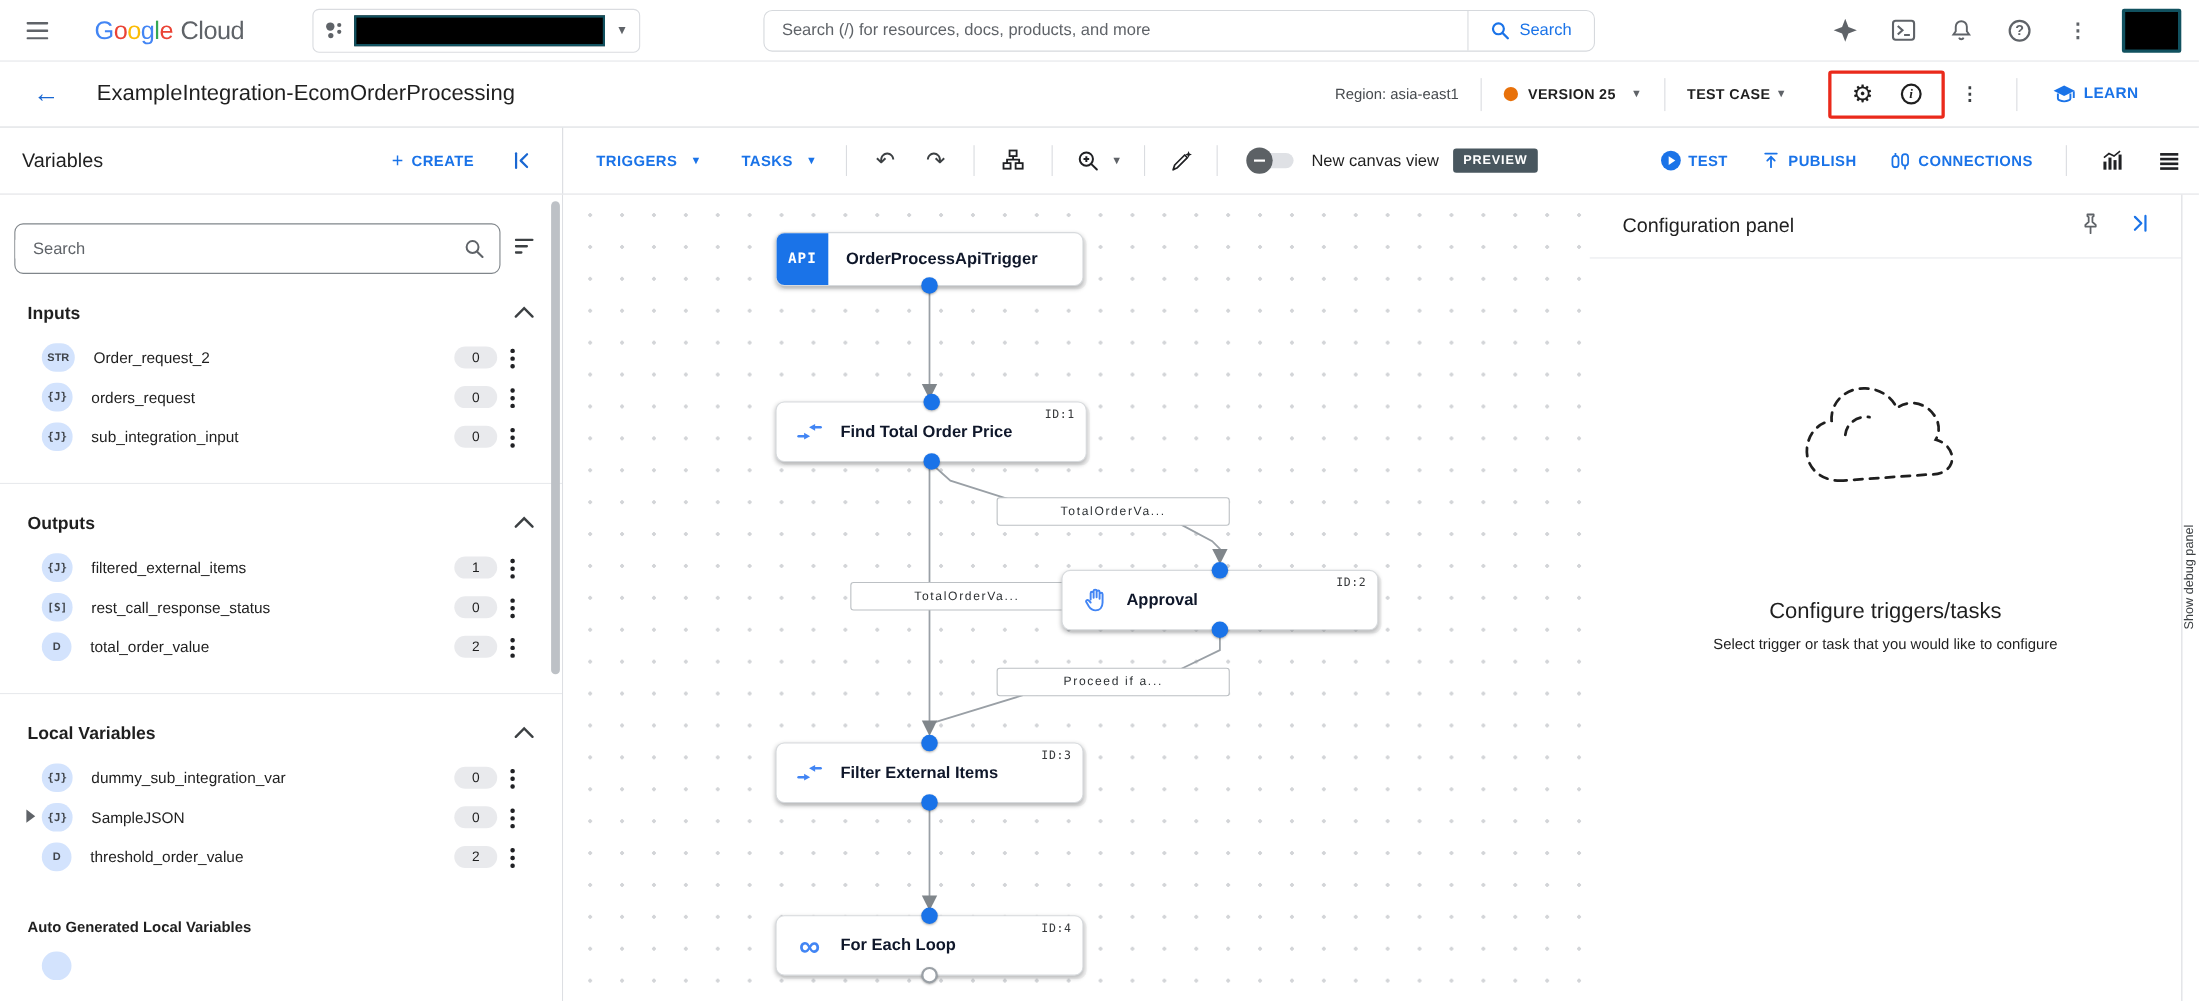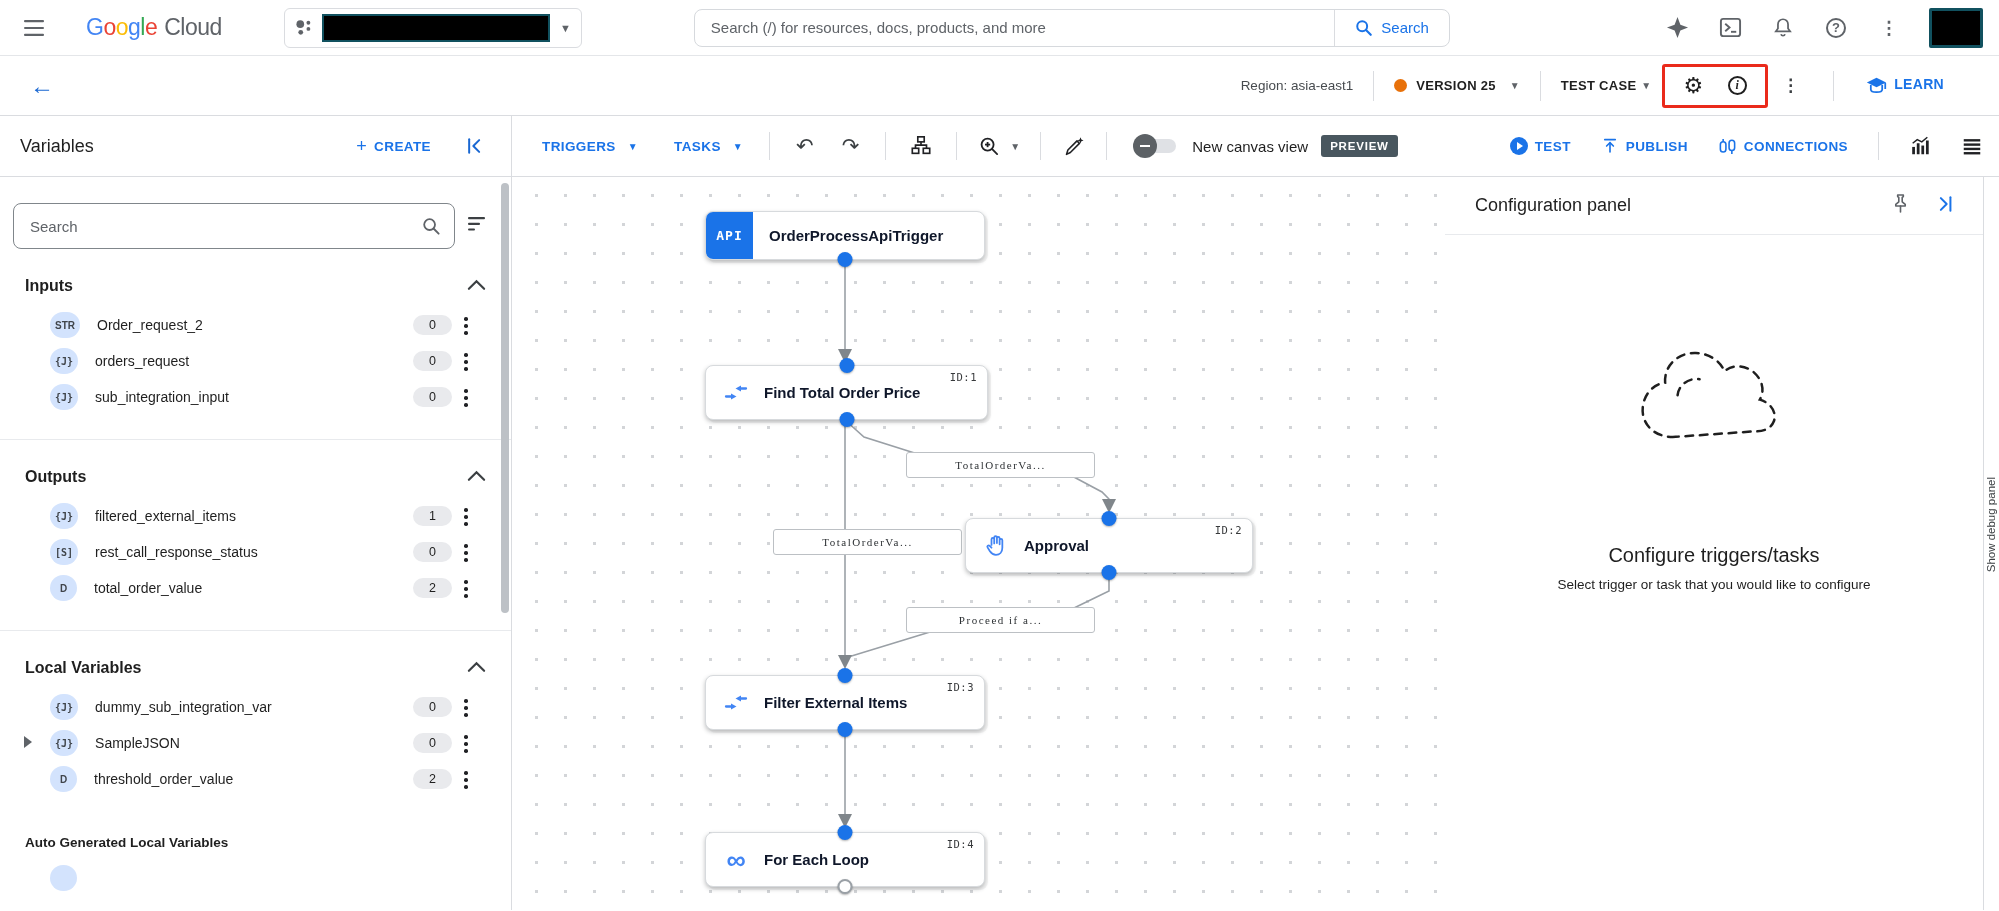--- a/index.html
+++ b/index.html
@@ -30,21 +30,21 @@
   .header { height:60px; display:flex; align-items:center; border-bottom:1px solid #dadce0; padding:0 55px 0 30px; }
   .back { font-size:24px; color:#1967d2; cursor:pointer; line-height:1; }
   .page-title { margin-left:34px; font-size:20px; color:#1f1f1f; }
   .header-right { margin-left:auto; display:flex; align-items:center; }
   .region { font-size:13.5px; color:#474b4f; }
   .hd { width:1px; height:30px; background:#dadce0; margin:0 20px; }
   .ver { display:flex; align-items:center; gap:9px; cursor:pointer; }
   .ver-dot { width:13px; height:13px; border-radius:50%; background:#e8710a; }
   .small-strong { font-size:13px; font-weight:700; color:#1f1f1f; letter-spacing:0.3px; }
   .caret { font-size:10px; color:#5f6368; margin-left:5px; }
-  .testcase { display:flex; align-items:center; cursor:pointer; margin-right:11px; }
+  .testcase { display:flex; align-items:center; cursor:pointer; margin-right:38px; }
   .redbox { border:3px solid #ea2a1b; border-radius:3px; height:44px; display:flex; align-items:center; padding:0 6px; }
   .iconbtn { width:44px; height:38px; display:flex; align-items:center; justify-content:center; cursor:pointer; color:#202124; }
   .gear-glyph { font-size:22px; color:#1f1f1f; }
   .info-circ { width:19px; height:19px; border:2px solid #1f1f1f; border-radius:50%; font-size:12px; font-weight:700; color:#1f1f1f; display:flex; align-items:center; justify-content:center; font-family:"Liberation Serif",serif; font-style:italic; }
   .hdr-dots { margin:0 14px; cursor:pointer; font-size:17px; color:#3c4043; font-weight:700; }
   .learn { display:flex; gap:7px; color:#1a73e8; font-size:14px; font-weight:700; letter-spacing:0.3px; cursor:pointer; margin-left:12px; }
 
   
   .toolbar { height:61px; display:flex; align-items:center; border-bottom:1px solid #dadce0; }
   .tool-left { width:512px; flex-shrink:0; display:flex; align-items:center; padding:0 26px 0 20px; height:100%; border-right:1px solid #dadce0; }
@@ -73,36 +73,36 @@
   .sb-scroll-thumb { position:absolute; right:2px; top:6px; width:8px; height:430px; background:#bdc1c6; border-radius:4px; }
   .sb-search-row { margin:26px 0 0 13px; position:relative; height:46px; }
   .sb-search-box { width:442px; height:46px; border:1px solid #80868b; border-radius:8px; display:flex; align-items:center; background:#fff; }
   .sb-search-box input { flex:1; border:none; outline:none; font-size:15px; color:#1f1f1f; padding-left:16px; font-family:"Liberation Sans",sans-serif; }
   .sb-search-box input::placeholder { color:#5f6368; }
   .sb-search-mag { margin-right:13px; }
   .sb-sort { position:absolute; left:455px; top:13px; cursor:pointer; }
   .sb-h { display:flex; align-items:center; margin:28px 25px 12px 25px; font-size:16px; font-weight:700; color:#1f1f1f; }
   .sb-h .chev { margin-left:auto; cursor:pointer; }
   .sb-row { height:36px; display:flex; align-items:center; position:relative; }
-  .vtype { margin-left:50px; min-width:27px; height:26px; border-radius:13px; background:#d3e3fd; color:#40454b; font-size:10px; font-weight:700; display:flex; align-items:center; justify-content:center; padding:0 5px; flex-shrink:0; }
+  .vtype { margin-left:38px; min-width:27px; height:26px; border-radius:13px; background:#d3e3fd; color:#40454b; font-size:10px; font-weight:700; display:flex; align-items:center; justify-content:center; padding:0 5px; flex-shrink:0; }
   .vtype.mono { font-family:"DejaVu Sans Mono",monospace; font-size:10px; }
   .vlabel { margin-left:17px; font-size:14px; color:#1f1f1f; white-space:nowrap; }
   .vcount { position:absolute; left:413px; min-width:39px; height:20px; border-radius:10px; background:#e9eaed; color:#1f1f1f; font-size:12.5px; display:flex; align-items:center; justify-content:center; cursor:default; }
   .vdots { position:absolute; left:464px; top:10px; width:4px; cursor:pointer; }
   .vdots i { display:block; width:3.5px; height:3.5px; border-radius:50%; background:#202124; margin-bottom:3.5px; }
   .vexp { position:absolute; left:24px; top:11px; width:0; height:0; border-left:8px solid #5f6368; border-top:6px solid transparent; border-bottom:6px solid transparent; cursor:pointer; }
   .sb-div { height:1px; background:#e8eaed; margin-top:24px; }
   .sb-h-auto { margin:38px 25px 10px 25px; font-size:13.5px; font-weight:700; color:#1f1f1f; }
 
   
   .canvas { flex:1; position:relative; overflow:hidden; background:#fff;
     background-image:radial-gradient(circle, #d3d5d8 1.6px, transparent 1.9px);
     background-size:29px 29px; background-position:10px 4px; }
   .edges { position:absolute; left:0; top:0; }
-  .edge-label { position:absolute; height:26px; background:#fff; border:1px solid #bcc0c4; border-radius:3px; display:flex; align-items:center; justify-content:center; font-family:Liberation Serif, serif; font-size:11px; letter-spacing:1.5px; color:#2d3134; width:189px; cursor:pointer; }
+  .edge-label { position:absolute; height:26px; background:#fff; border:1px solid #bcc0c4; border-radius:3px; display:flex; align-items:center; justify-content:center; font-family:Liberation Sans, sans-serif; font-size:11px; letter-spacing:1.5px; color:#2d3134; width:212px; cursor:pointer; }
   .node { position:absolute; width:280px; height:55px; background:#fff; border:1px solid #d7dadd; border-radius:8px; box-shadow:0 2px 4px rgba(60,64,67,.33), 3px 3px 0 rgba(0,0,0,0.045); display:flex; align-items:center; cursor:pointer; }
   .node-label { font-size:15px; font-weight:700; color:#0f172a; white-space:nowrap; }
   .node-id { position:absolute; top:5px; right:10px; font-family:"DejaVu Sans Mono",monospace; font-size:10.5px; color:#37393b; letter-spacing:0.5px; }
   .node-ic { margin:0 15px 0 17px; display:flex; align-items:center; justify-content:center; width:26px; flex-shrink:0; }
   .ndot { position:absolute; left:50%; width:15px; height:15px; border-radius:50%; background:#1a73e8; transform:translateX(-50%); box-shadow:0 1px 2px rgba(0,0,0,.3); }
   .ndot.t { top:-8px; } .ndot.b { bottom:-8px; }
   .ndot.white { background:#fff; border:2.5px solid #9aa0a6; }
   .api-badge { width:47px; height:100%; background:#1a73e8; border-radius:7px 0 0 7px; color:#fff; display:flex; align-items:center; justify-content:center; font-family:"DejaVu Sans Mono",monospace; font-weight:700; font-size:13px; letter-spacing:1px; flex-shrink:0; margin-right:16px; }
   .inf { font-size:27px; color:#4285f4; font-weight:700; line-height:20px; }
 
@@ -185,20 +185,21 @@
         </div>
       <div class="tb-ic">
           <span class="vdots-glyph">⋮</span>
         </div>
       <div class="redacted avatar-redacted"></div>
     </div>
   </div>
 
   <div class="header">
     <span class="back">←</span>
+    <span class="page-title">ExampleIntegration-EcomOrderProcessing</span>
     <div class="header-right">
       <span class="region">Region: asia-east1</span>
       <div class="hd"></div>
       <div class="ver">
         <span class="ver-dot"></span>
         <span class="small-strong">VERSION 25</span>
         <span class="caret">▼</span>
       </div>
       <div class="hd"></div>
       <div class="testcase">

